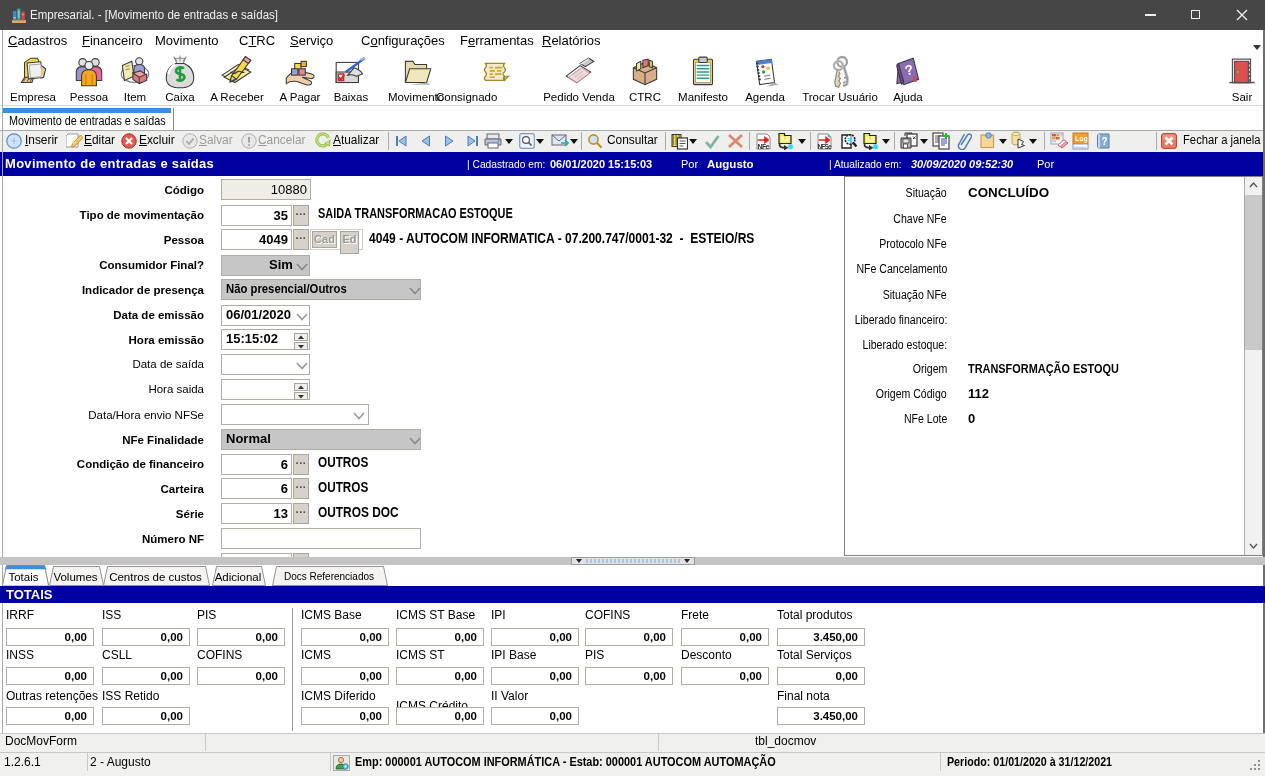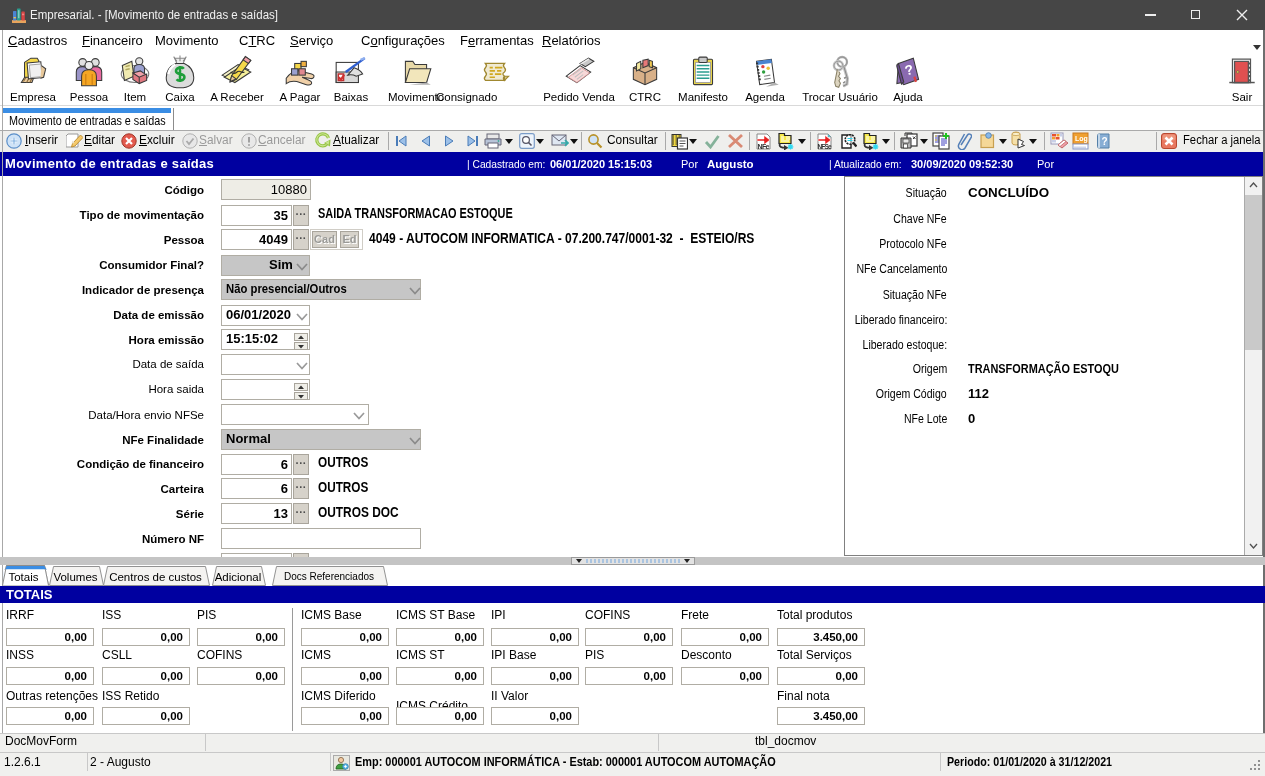--- a/index.html
+++ b/index.html
@@ -373,21 +373,21 @@
 <path d="M4.5 4.5 l7 7 M11.5 4.5 l-7 7" stroke="#fff" stroke-width="2.6"></path>
     </svg>
 <div class="lbl" style="left:1183px;top:133px;font-size:12.5px;color:#000;transform:scaleX(0.9);transform-origin:left center;">Fechar a janela</div>
 <div class="abs" style="left:0;top:152px;width:1265px;height:24px;background:#0000a0;"></div>
 <div class="lbl" style="left:5px;top:157px;font-size:13px;color:#fff;font-weight:bold;letter-spacing:0.3px;">Movimento de entradas e saídas</div>
 <div class="lbl" style="left:467px;top:158px;font-size:11px;color:#fff;transform:scaleX(0.93);transform-origin:left center;">| Cadastrado em:</div>
 <div class="lbl" style="left:550px;top:157.5px;font-size:11px;color:#fff;font-weight:bold;">06/01/2020 15:15:03</div>
 <div class="lbl" style="left:681px;top:158px;font-size:11px;color:#fff;">Por</div>
 <div class="lbl" style="left:707px;top:157.5px;font-size:11.5px;color:#fff;font-weight:bold;">Augusto</div>
 <div class="lbl" style="left:829px;top:158px;font-size:11px;color:#fff;transform:scaleX(0.93);transform-origin:left center;">| Atualizado em:</div>
-<div class="lbl" style="left:911px;top:157.5px;font-size:11px;color:#fff;font-weight:bold;">30/09/2020 09:52:30</div>
+<div class="lbl" style="left:911px;top:157.5px;font-size:11px;color:#fff;font-weight:bold;font-style:italic;">30/09/2020 09:52:30</div>
 <div class="lbl" style="left:1037px;top:158px;font-size:11px;color:#fff;">Por</div>
 <div class="abs" style="left:2px;top:30px;width:1px;height:744px;background:#a8a8a8;"></div>
 <div class="abs" style="left:1263px;top:30px;width:2px;height:744px;background:#6e6e6e;"></div>
 <div class="lbl" style="right:1061px;top:184px;font-size:11.5px;font-weight:bold;">Código</div>
 <div class="lbl" style="right:1061px;top:209px;font-size:11.5px;font-weight:bold;">Tipo de movimentação</div>
 <div class="lbl" style="right:1061px;top:233.5px;font-size:11.5px;font-weight:bold;">Pessoa</div>
 <div class="lbl" style="right:1061px;top:258.5px;font-size:11.5px;font-weight:bold;">Consumidor Final?</div>
 <div class="lbl" style="right:1061px;top:283.5px;font-size:11.5px;font-weight:bold;">Indicador de presença</div>
 <div class="lbl" style="right:1061px;top:308.5px;font-size:11.5px;font-weight:bold;">Data de emissão</div>
 <div class="lbl" style="right:1061px;top:333.5px;font-size:11.5px;font-weight:bold;">Hora emissão</div>
@@ -406,21 +406,21 @@
       <span style="position:absolute;right:3px;top:2px;">35</span>
     </div>
 <div class="dots" style="left:293px;top:205px;width:16px;height:21px;line-height:17px;font-size:11px;">···</div>
 <div class="lbl" style="left:318px;top:205px;font-size:14px;color:#000;font-weight:bold;transform:scaleX(0.78);transform-origin:left center;">SAIDA TRANSFORMACAO ESTOQUE</div>
 <div class="field" style="left:221px;top:229px;width:71px;height:21px;background:#fff;border-color:#b0ada4;font-weight:bold;">
       <span style="position:absolute;right:3px;top:2px;">4049</span>
     </div>
 <div class="dots" style="left:293px;top:229px;width:16px;height:21px;line-height:17px;font-size:11px;">···</div>
 <div class="abs" style="left:310px;top:229px;width:53px;height:21px;border:1px solid #d0cdc6;box-sizing:border-box;"></div>
 <div class="dots" style="left:312px;top:231px;width:25px;height:17px;line-height:15px;font-size:11px;color:#9a9a97;text-shadow:1px 1px 0 #fff;">Cad</div>
-<div class="dots" style="left:340px;top:231px;width:19px;height:17px;line-height:15px;font-size:11px;color:#9a9a97;text-shadow:1px 1px 0 #fff;">Ed</div>
+<div class="dots" style="left:340px;top:231px;width:19px;height:23px;line-height:15px;font-size:11px;color:#9a9a97;text-shadow:1px 1px 0 #fff;">Ed</div>
 <div class="lbl" style="left:369px;top:229.5px;font-size:14px;color:#000;font-weight:bold;transform:scaleX(0.86);transform-origin:left center;">4049 - AUTOCOM INFORMATICA - 07.200.747/0001-32 &nbsp;- &nbsp;ESTEIO/RS</div>
 <div class="field" style="left:221px;top:255px;width:89px;height:21px;background:#c6c6c6;border-color:#b0ada4;font-weight:bold;"></div>
 <div class="lbl" style="left:269px;top:258px;font-size:13px;color:#000;font-weight:bold;">Sim</div>
 <svg class="chev" style="left:295px;top:262px;" width="14" height="9" viewBox="0 0 14 9">
 <path d="M2 2 L7 7.5 L12 2" fill="none" stroke="#8a8a8a" stroke-width="1.7"></path>
     </svg>
 <div class="field" style="left:221px;top:279px;width:200px;height:21px;background:#c6c6c6;border-color:#b0ada4;font-weight:bold;"></div>
 <div class="lbl" style="left:226px;top:281.5px;font-size:13px;color:#000;font-weight:bold;transform:scaleX(0.87);transform-origin:left center;">Não presencial/Outros</div>
 <svg class="chev" style="left:408px;top:286px;" width="14" height="9" viewBox="0 0 14 9">
 <path d="M2 2 L7 7.5 L12 2" fill="none" stroke="#8a8a8a" stroke-width="1.7"></path>

